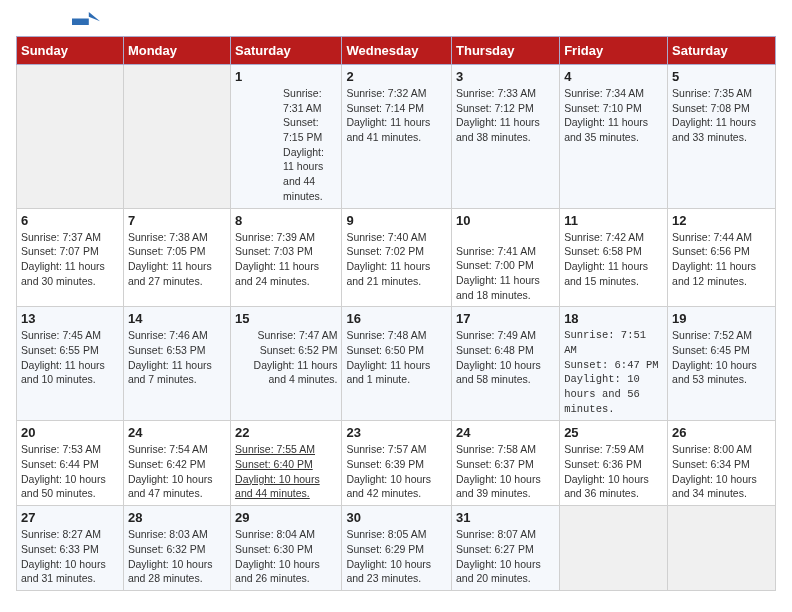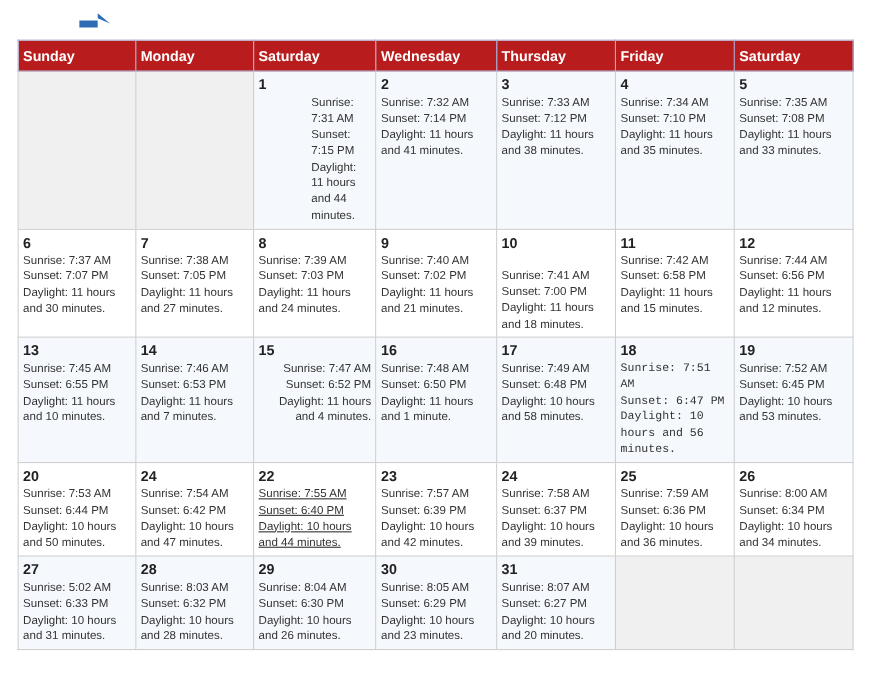--- a/index.html
+++ b/index.html
@@ -285,21 +285,21 @@
         <td>
           <span class="day-num">26</span>
           <div class="day-info" style="white-space: pre-line;">Sunrise: 8:00 AM
 Sunset: 6:34 PM
 Daylight: 10 hours and 34 minutes.</div>
         </td>
       </tr>
       <tr>
         <td>
           <span class="day-num">27</span>
-          <div class="day-info" style="white-space: pre-line;">Sunrise: 5:02 AM
+          <div class="day-info" style="white-space: pre-line;">Sunrise: 8:27 AM
 Sunset: 6:33 PM
 Daylight: 10 hours and 31 minutes.</div>
         </td>
         <td>
           <span class="day-num">28</span>
           <div class="day-info" style="white-space: pre-line;">Sunrise: 8:03 AM
 Sunset: 6:32 PM
 Daylight: 10 hours and 28 minutes.</div>
         </td>
         <td>

